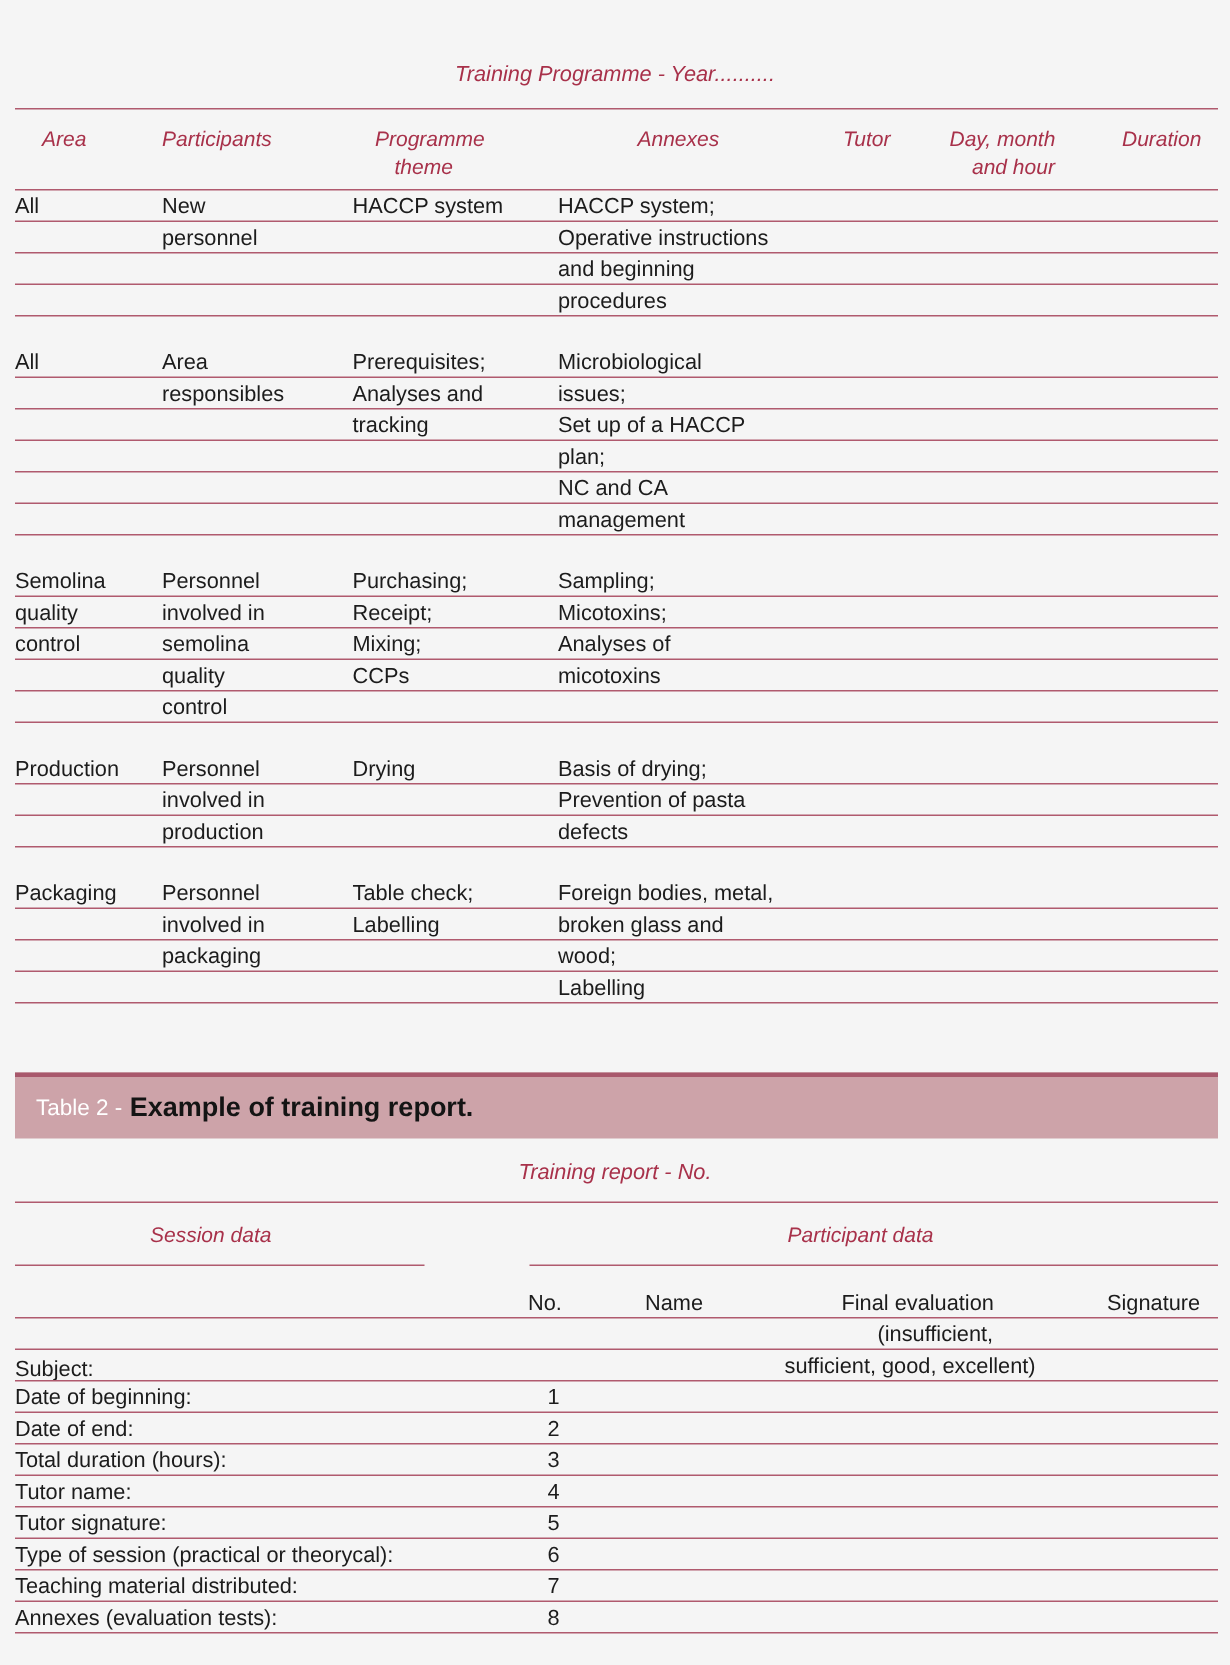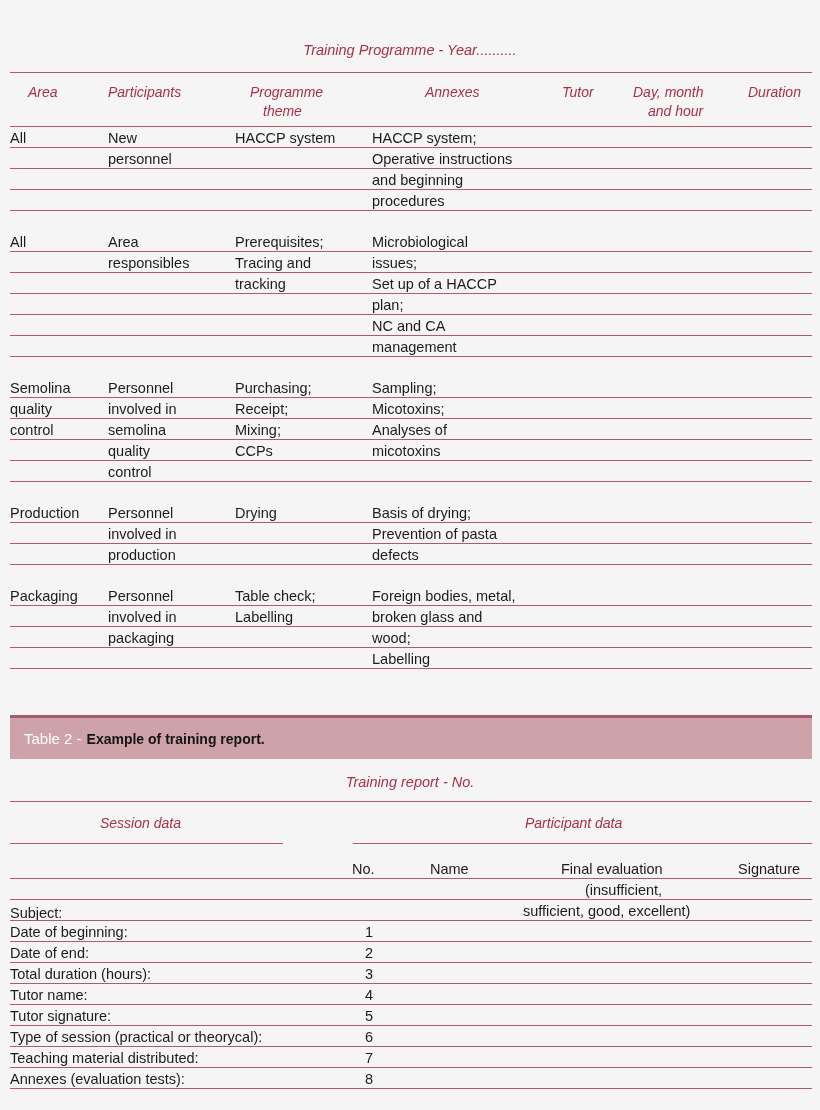--- a/index.html
+++ b/index.html
@@ -66,21 +66,21 @@
     padding-left: 14px;
   }
   #table2-caption .cap-num {
     color: #ffffff;
     font-size: 15px;
     font-weight: 400;
     margin-right: 5px;
   }
   #table2-caption .cap-txt {
     color: #141414;
-    font-size: 14px;
+    font-size: 18px;
     font-weight: 700;
   }
 
   #table2-title {
     left: 0; right: 0;
     top: 774px;
     text-align: center;
     font-size: 14.5px;
   }
 </style>
@@ -119,21 +119,21 @@
         <div class="cell" style="left: 372px; top: 172px;">and beginning</div>
         <div class="rule" style="left: 10px; top: 210px; width: 802px;"></div>
         <div class="cell" style="left: 372px; top: 193px;">procedures</div>
         <div class="rule" style="left: 10px; top: 251px; width: 802px;"></div>
         <div class="cell" style="left: 10px; top: 234px;">All</div>
         <div class="cell" style="left: 108px; top: 234px;">Area</div>
         <div class="cell" style="left: 235px; top: 234px;">Prerequisites;</div>
         <div class="cell" style="left: 372px; top: 234px;">Microbiological</div>
         <div class="rule" style="left: 10px; top: 272px; width: 802px;"></div>
         <div class="cell" style="left: 108px; top: 255px;">responsibles</div>
-        <div class="cell" style="left: 235px; top: 255px;">Tracing and</div>
+        <div class="cell" style="left: 235px; top: 255px;">Analyses and</div>
         <div class="cell" style="left: 372px; top: 255px;">issues;</div>
         <div class="rule" style="left: 10px; top: 293px; width: 802px;"></div>
         <div class="cell" style="left: 235px; top: 276px;">tracking</div>
         <div class="cell" style="left: 372px; top: 276px;">Set up of a HACCP</div>
         <div class="rule" style="left: 10px; top: 314px; width: 802px;"></div>
         <div class="cell" style="left: 372px; top: 297px;">plan;</div>
         <div class="rule" style="left: 10px; top: 335px; width: 802px;"></div>
         <div class="cell" style="left: 372px; top: 318px;">NC and CA</div>
         <div class="rule" style="left: 10px; top: 356px; width: 802px;"></div>
         <div class="cell" style="left: 372px; top: 339px;">management</div>

